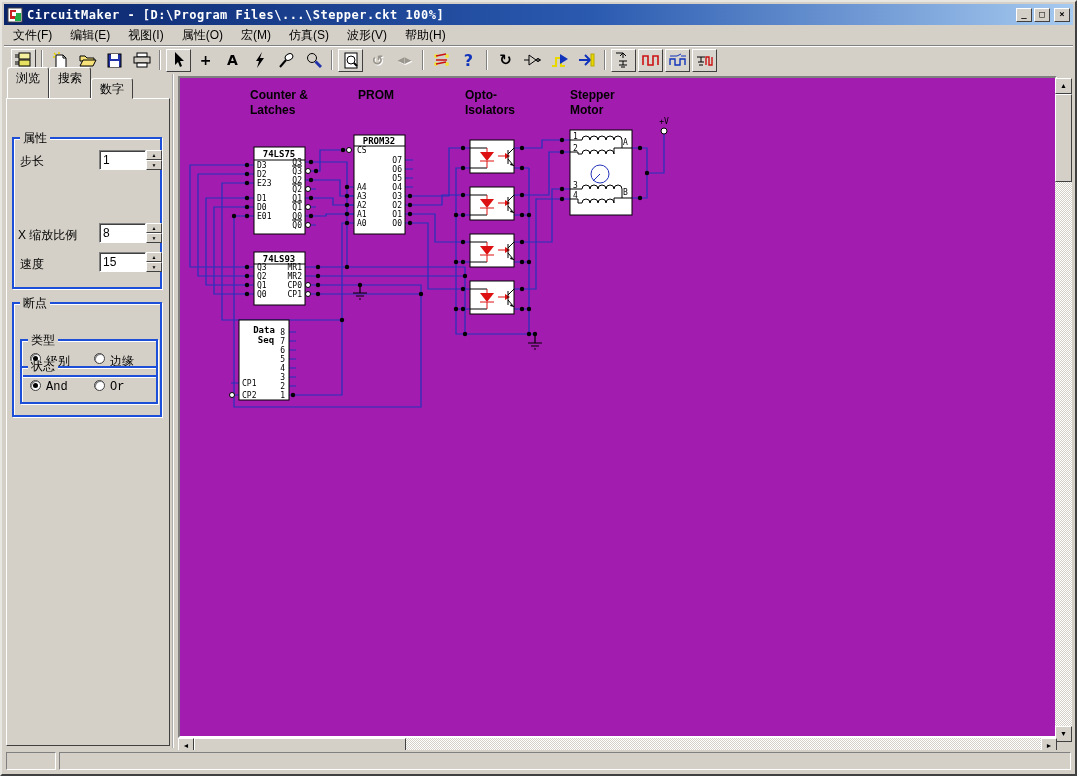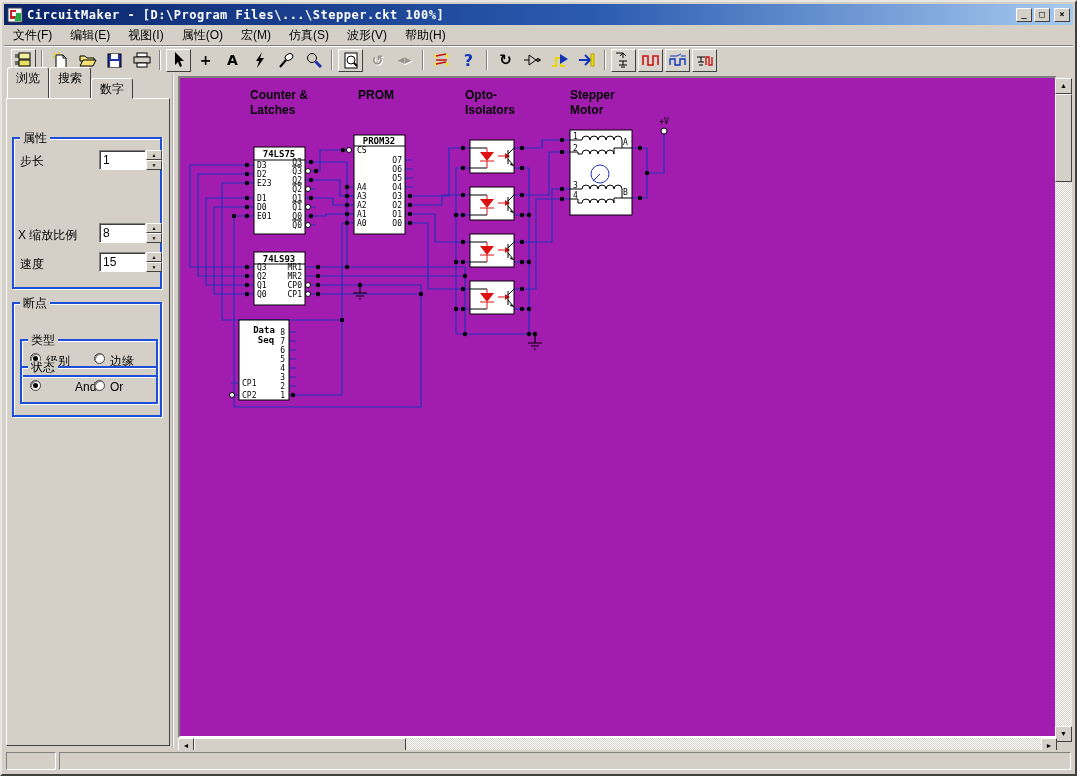--- a/index.html
+++ b/index.html
@@ -341,23 +341,23 @@
             <span class="radio checked">
                 <span class="dot"></span>
               </span>
             <span>级别</span>
           </div>
           <div class="row" style="left:72px;top:12px;">
             <span class="radio"></span>
             <span>边缘</span>
           </div>
         </div>
-        <div class="groupbox" style="left:6px;top:62px;width:138px;height:38px;">
+        <div class="groupbox" style="left:6px;top:62px;width:138px;height:38px;font-family:Liberation Mono, monospace;">
           <span class="legend">状态</span>
-          <div class="row" style="left:8px;top:12px;gap:29px;">
+          <div class="row" style="left:8px;top:12px;">
             <span class="radio checked">
                 <span class="dot"></span>
               </span>
             <span>And</span>
           </div>
           <div class="row" style="left:72px;top:12px;">
             <span class="radio"></span>
             <span>Or</span>
           </div>
         </div>

